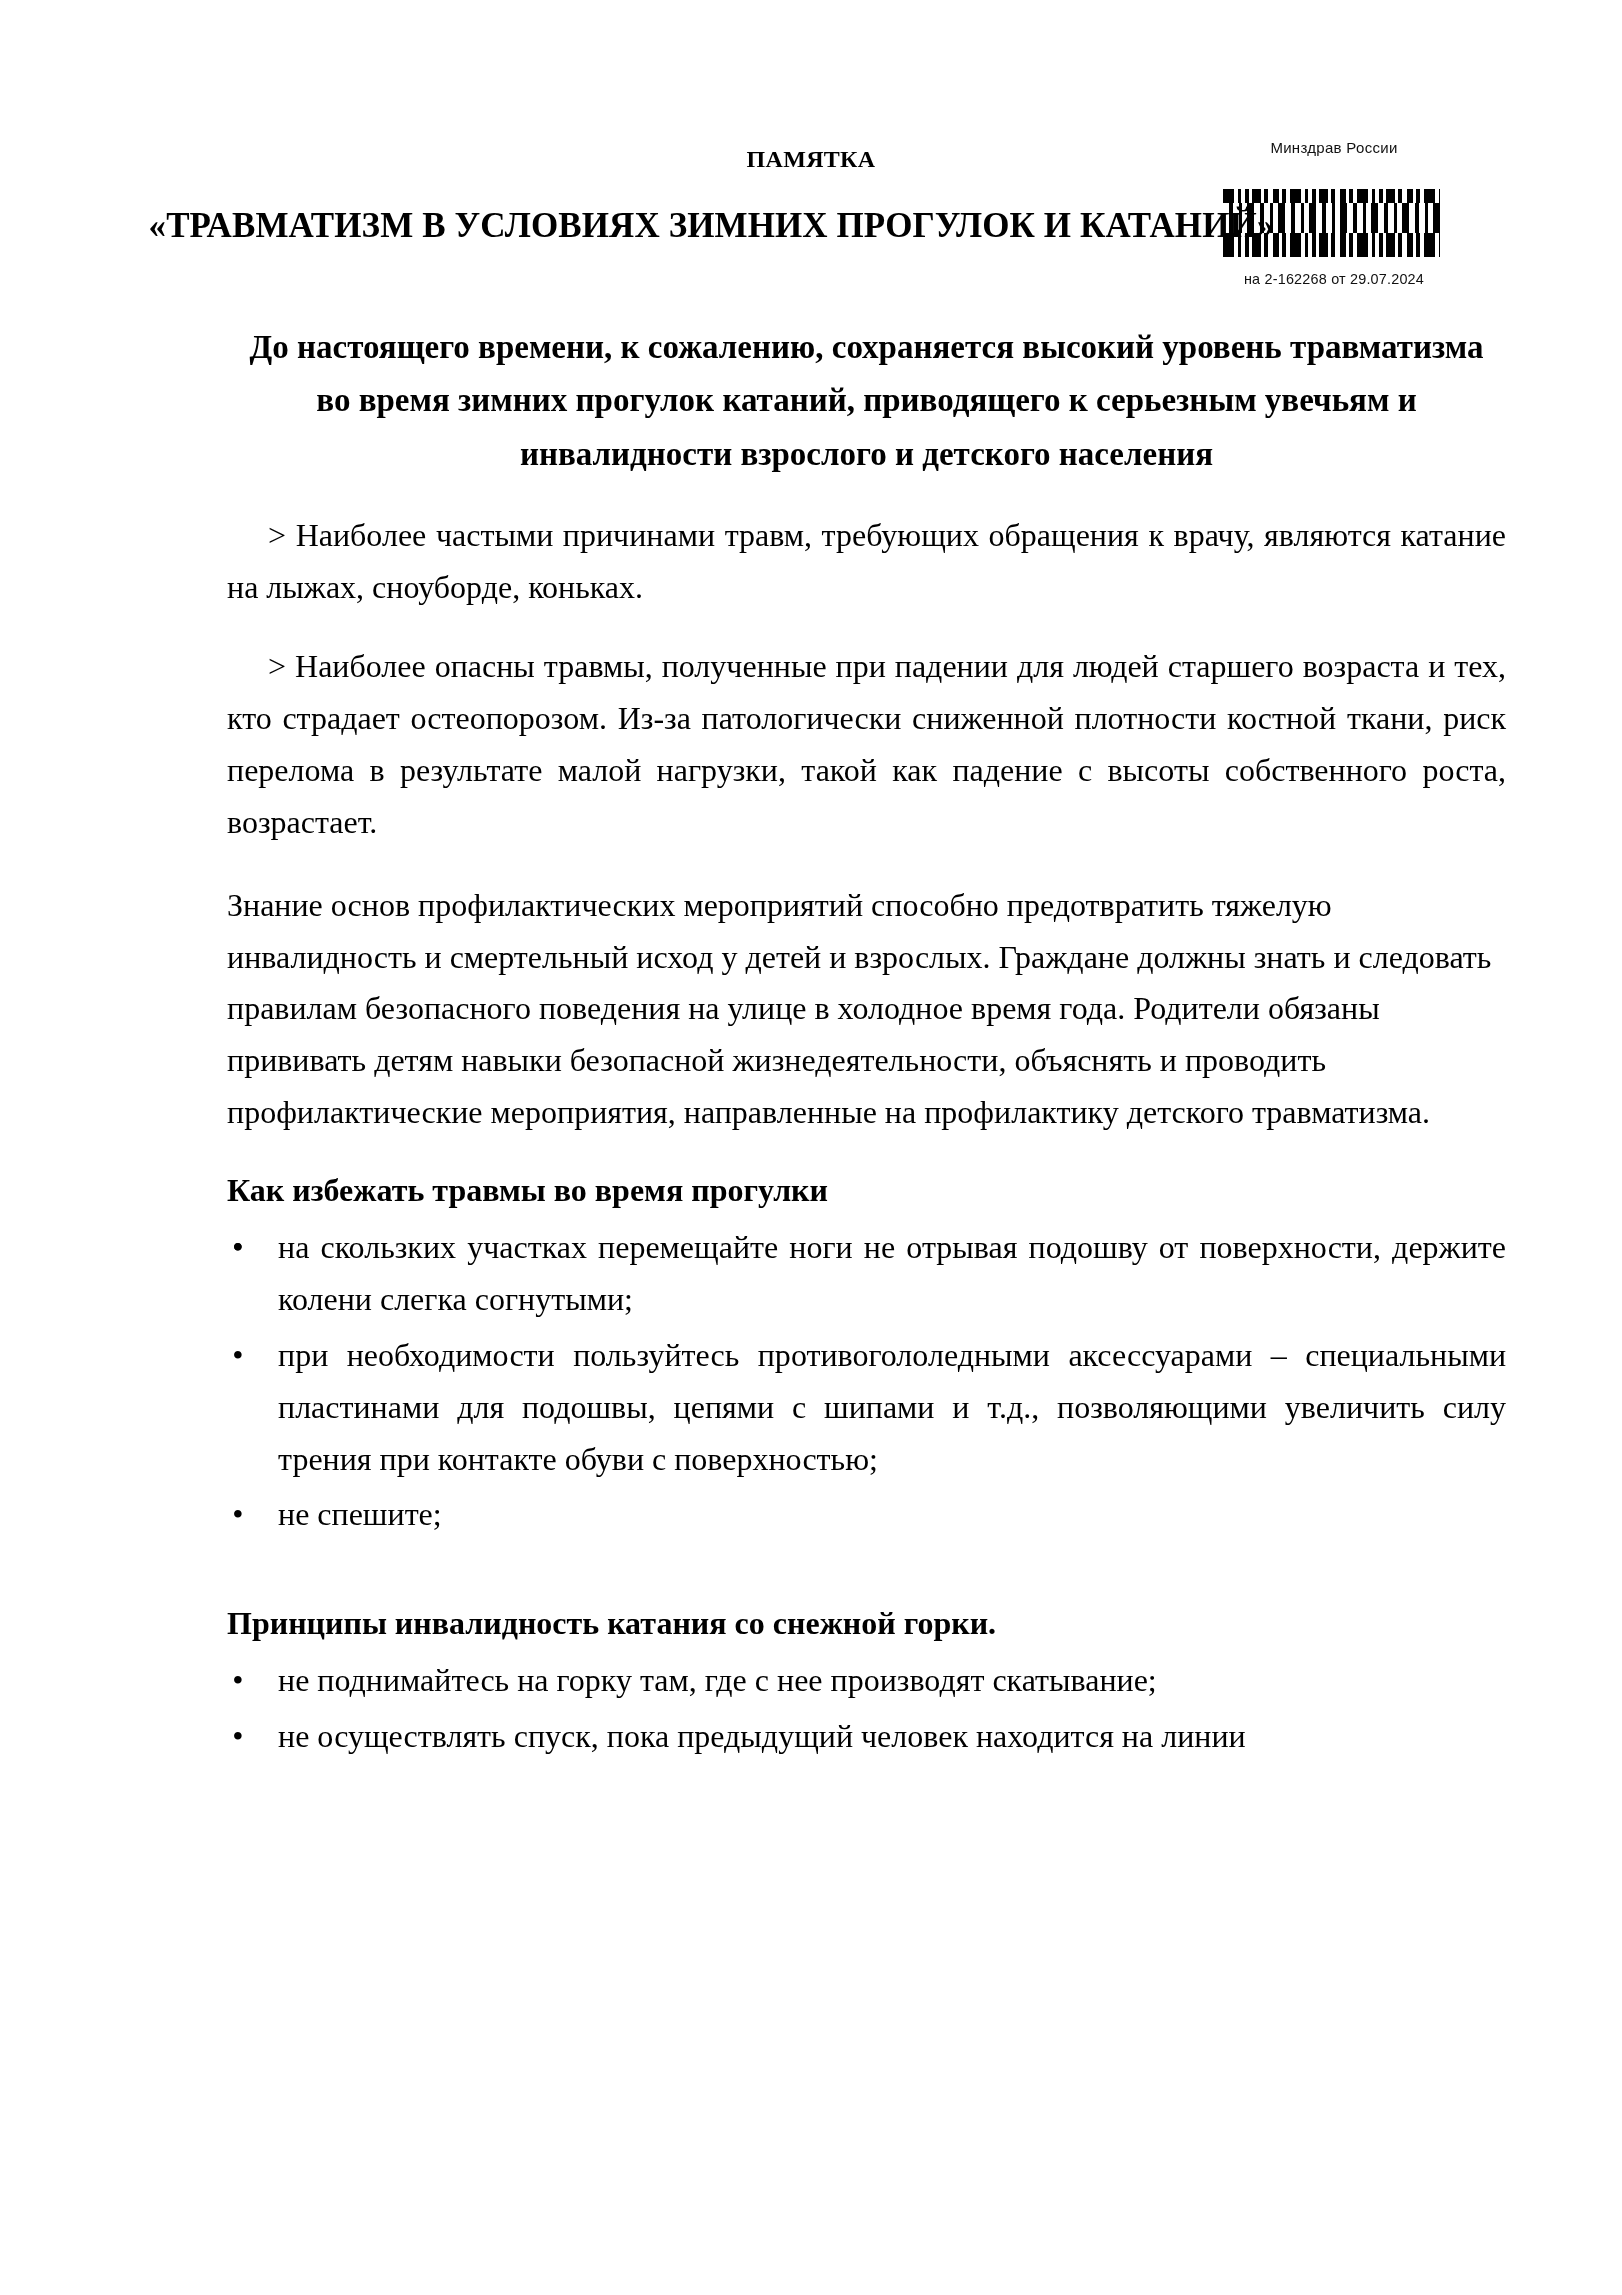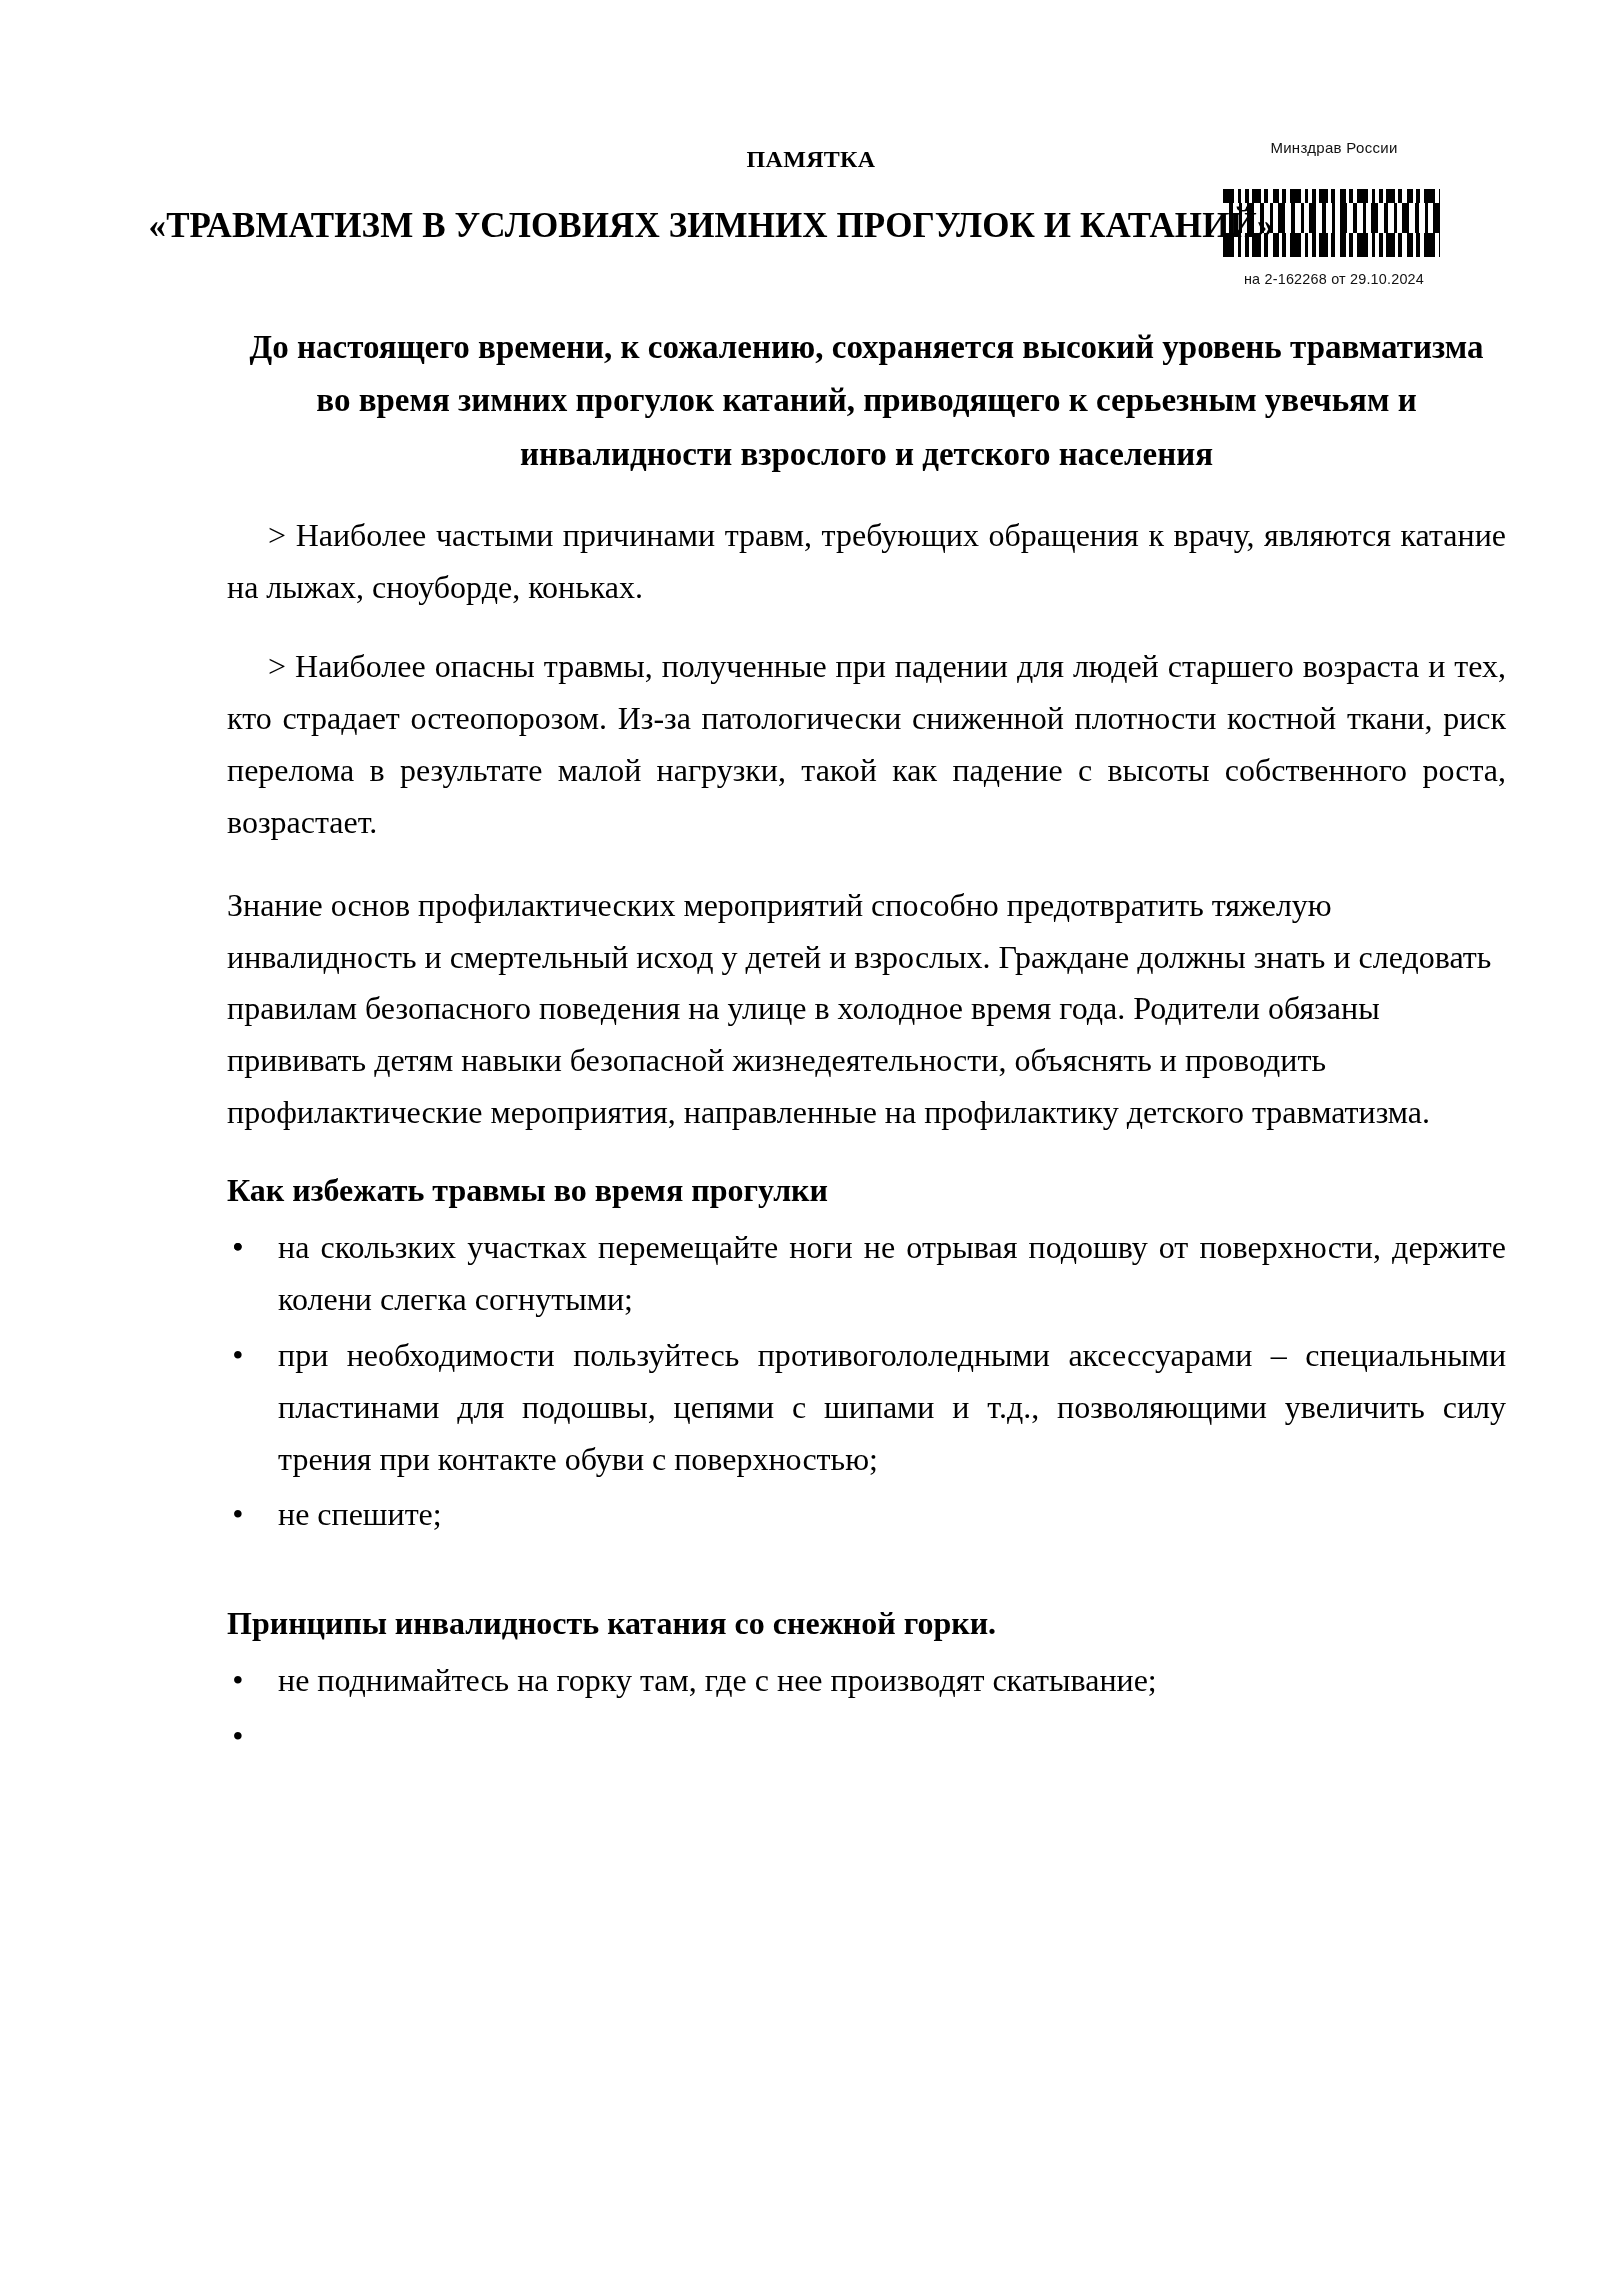--- a/index.html
+++ b/index.html
@@ -168,21 +168,21 @@
 <body>
 
 <div class="page">
 
   <div class="stamp">
     <div class="stamp-org">Минздрав России</div>
     <div class="barcode">
       <div class="bars"></div>
       <div class="bars2"></div>
     </div>
-    <div class="stamp-ref">на 2-162268 от 29.10.2024</div>
+    <div class="stamp-ref">на 2-162268 от 29.07.2024</div>
   </div>
 
   <div class="doc-title">ПАМЯТКА</div>
   <div class="doc-subtitle">«ТРАВМАТИЗМ В УСЛОВИЯХ ЗИМНИХ ПРОГУЛОК И КАТАНИЙ»</div>
 
   <div class="body-col">
 
     <p class="lead">До настоящего времени, к сожалению, сохраняется высокий уровень травматизма во время зимних прогулок катаний, приводящего к серьезным увечьям и инвалидности взрослого и детского населения</p>
 
     <p class="arrow-para">&gt; Наиболее частыми причинами травм, требующих обращения к врачу, являются катание на лыжах, сноуборде, коньках.</p>
@@ -210,18 +210,19 @@
     </ul>
 
     <div class="section-head spaced-top">Принципы инвалидность катания со снежной горки.</div>
     <ul class="bullets">
       <li class="nojust">
         <span class="dot">•</span>
         <span>не поднимайтесь на горку там, где с нее производят скатывание;</span>
       </li>
       <li>
         <span class="dot">•</span>
+        <span>не осуществлять спуск, пока предыдущий человек находится на линии</span>
       </li>
     </ul>
 
   </div>
 </div>
 
 
 </body></html>

